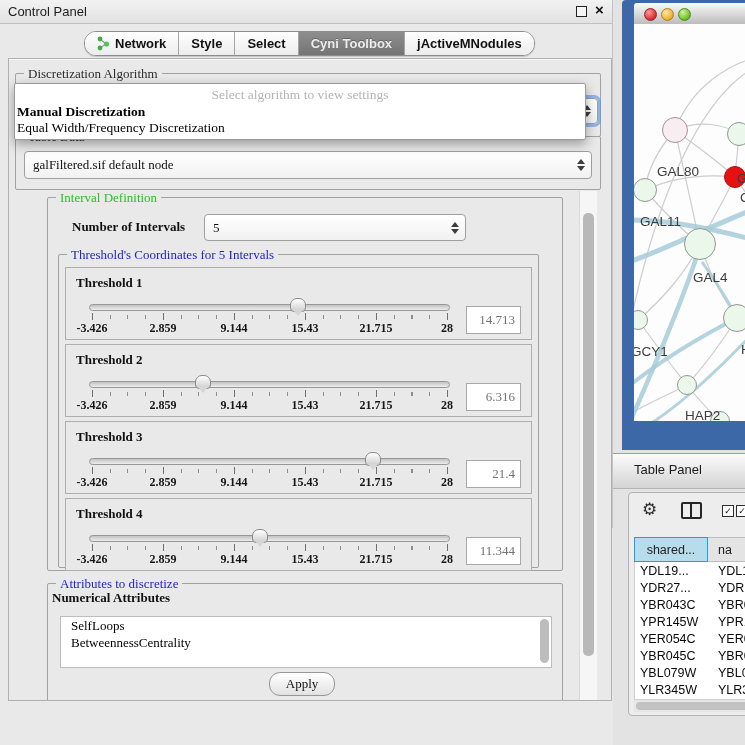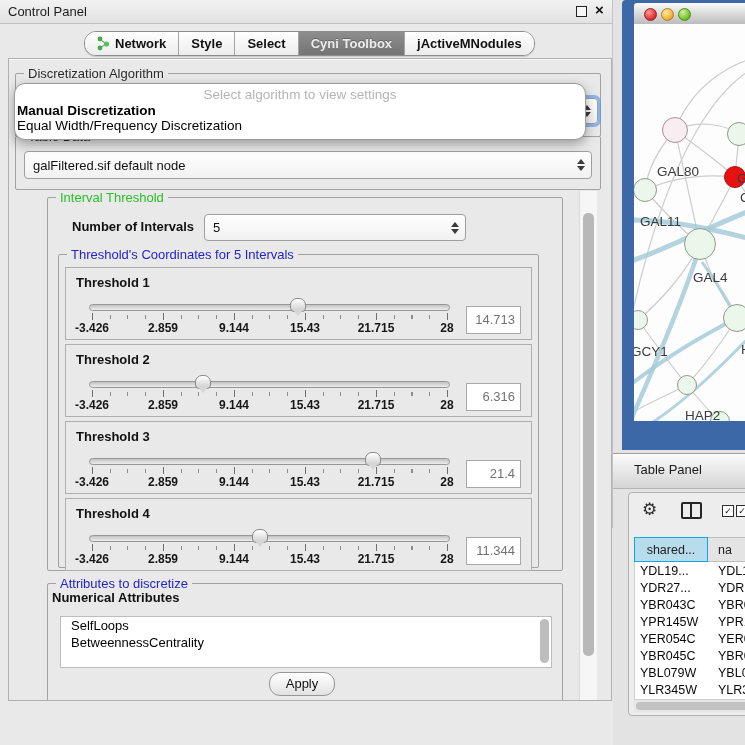--- a/index.html
+++ b/index.html
@@ -20,39 +20,39 @@
             background:#fff;box-shadow:0 1px 1px rgba(0,0,0,.15);}
   .seg{display:flex;align-items:center;gap:5px;padding:0 12px;font-size:13px;font-weight:bold;
        background:linear-gradient(#ffffff,#ececec);border-left:1px solid #a5a5a5;color:#111;cursor:default;}
   .seg:first-child{border-left:none;}
   .seg.active{background:linear-gradient(#8e8e8e,#747474);color:#ededed;text-shadow:0 -1px 0 rgba(0,0,0,.25);}
   #cp-tabs{left:84px;top:31px;}
   #cp-bottom-tabs{left:141px;top:703px;}
 
   
   #cp-body{left:8px;top:58px;width:602px;height:641px;background:#e9e9e9;
-           border:1px solid #b0b0b0;box-shadow:inset 0 1px 0 #f8f8f8;overflow:hidden;}
+           border:1px solid #b0b0b0;box-shadow:inset 0 1px 0 #f8f8f8;overflow:hidden;font-family:Liberation Serif, serif;}
 
   .groupbox{position:absolute;border:1px solid #a2a2a2;border-radius:2px;}
   .legend{position:absolute;top:-8px;left:8px;background:#e9e9e9;padding:0 4px;font-size:13px;color:#2b2b2b;white-space:nowrap;}
   .legend.green{color:#29c129;}
   .legend.blue{color:#2323cc;}
 
   .combo{position:absolute;display:flex;align-items:center;background:linear-gradient(#ffffff,#f1f1f1);
          border:1px solid #9f9f9f;border-radius:4px;font-size:13px;padding-left:8px;color:#111;}
   .stepper{margin-left:auto;margin-right:6px;display:flex;flex-direction:column;align-items:center;}
   .tri-up{width:0;height:0;border-left:4px solid transparent;border-right:4px solid transparent;
           border-bottom:5px solid #3c3c3c;margin-bottom:2px;}
   .tri-down{width:0;height:0;border-left:4px solid transparent;border-right:4px solid transparent;
             border-top:5px solid #3c3c3c;}
   .focusring{box-shadow:0 0 0 3px rgba(92,152,233,.65);}
 
   
   #algo-popup{left:5px;top:24px;width:570px;height:55px;background:#fff;border:1px solid #9a9a9a;
-              border-radius:11px;box-shadow:0 4px 12px rgba(0,0,0,.35);z-index:40;font-size:13.5px;}
+              border-radius:2px;box-shadow:0 4px 12px rgba(0,0,0,.35);z-index:40;font-size:13.5px;}
   #algo-popup .ph{text-align:center;color:#b4b4b4;padding-top:3px;}
   #algo-popup .o1{font-weight:bold;padding-left:2px;margin-top:1px;color:#000;}
   #algo-popup .o2{padding-left:2px;color:#000;}
 
   
   .thr-panel{position:relative;height:71px;margin:0 6px 4px 6px;border:1px solid #aeaeae;background:#e9e9e9;}
   .thr-name{position:absolute;left:10px;top:7px;font-size:13px;font-weight:bold;color:#111;}
   .thr-zone{position:absolute;left:26px;top:32px;width:355px;height:34px;}
   .thr-track{position:absolute;left:-3px;right:-3px;top:4px;height:5px;border:1px solid #979797;
              border-radius:4px;background:linear-gradient(#c2c2c2,#ededed);}
@@ -180,21 +180,21 @@
         <div class="combo" style="left:8px;top:14px;width:558px;height:26px;">
           <span>galFiltered.sif default node</span>
           <span class="stepper">
               <span class="tri-up"></span>
               <span class="tri-down"></span>
             </span>
         </div>
       </div>
 
       <div class="groupbox" style="left:38px;top:138px;width:514px;height:372px;">
-        <span class="legend green">Interval Threshold</span>
+        <span class="legend green">Interval Definition</span>
         <span class="boldlabel" style="position:absolute;left:24px;top:21px;">Number of Intervals</span>
         <div class="combo" style="left:156px;top:16px;width:252px;height:25px;">
           <span>5</span>
           <span class="stepper">
               <span class="tri-up"></span>
               <span class="tri-down"></span>
             </span>
         </div>
 
         <div class="groupbox" style="left:10px;top:56px;width:479px;height:312px;background:#e9e9e9;">

